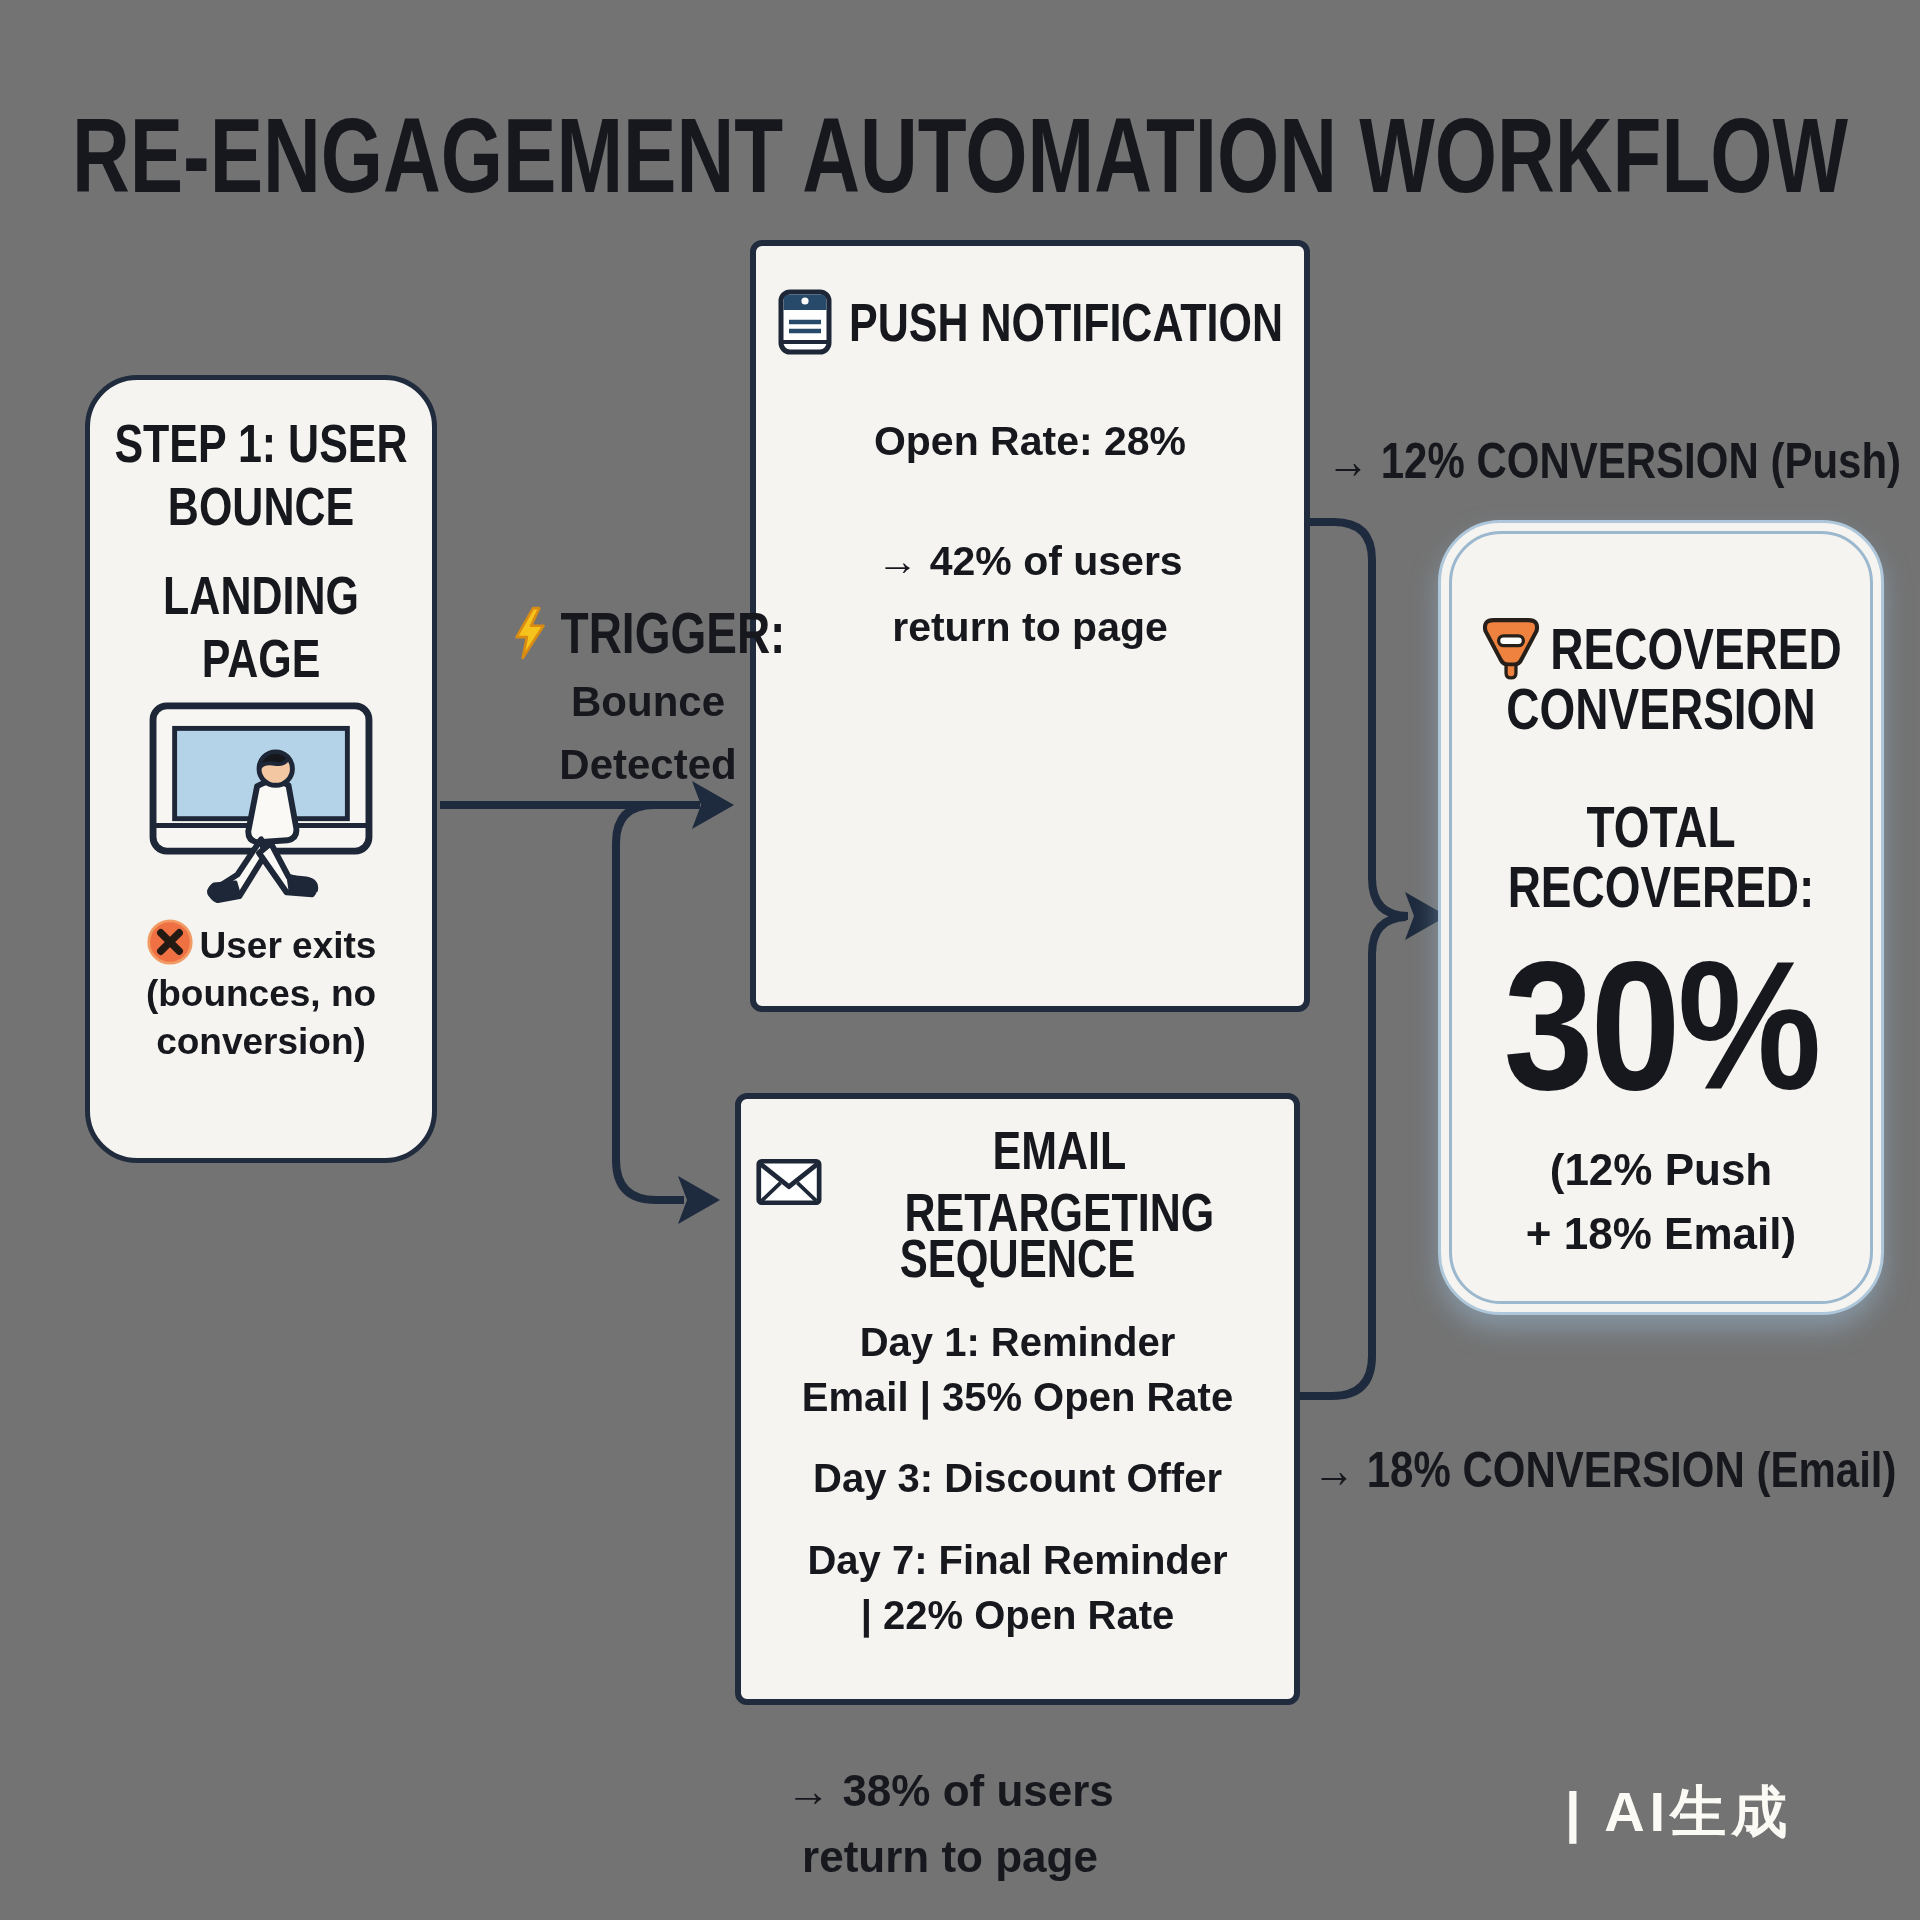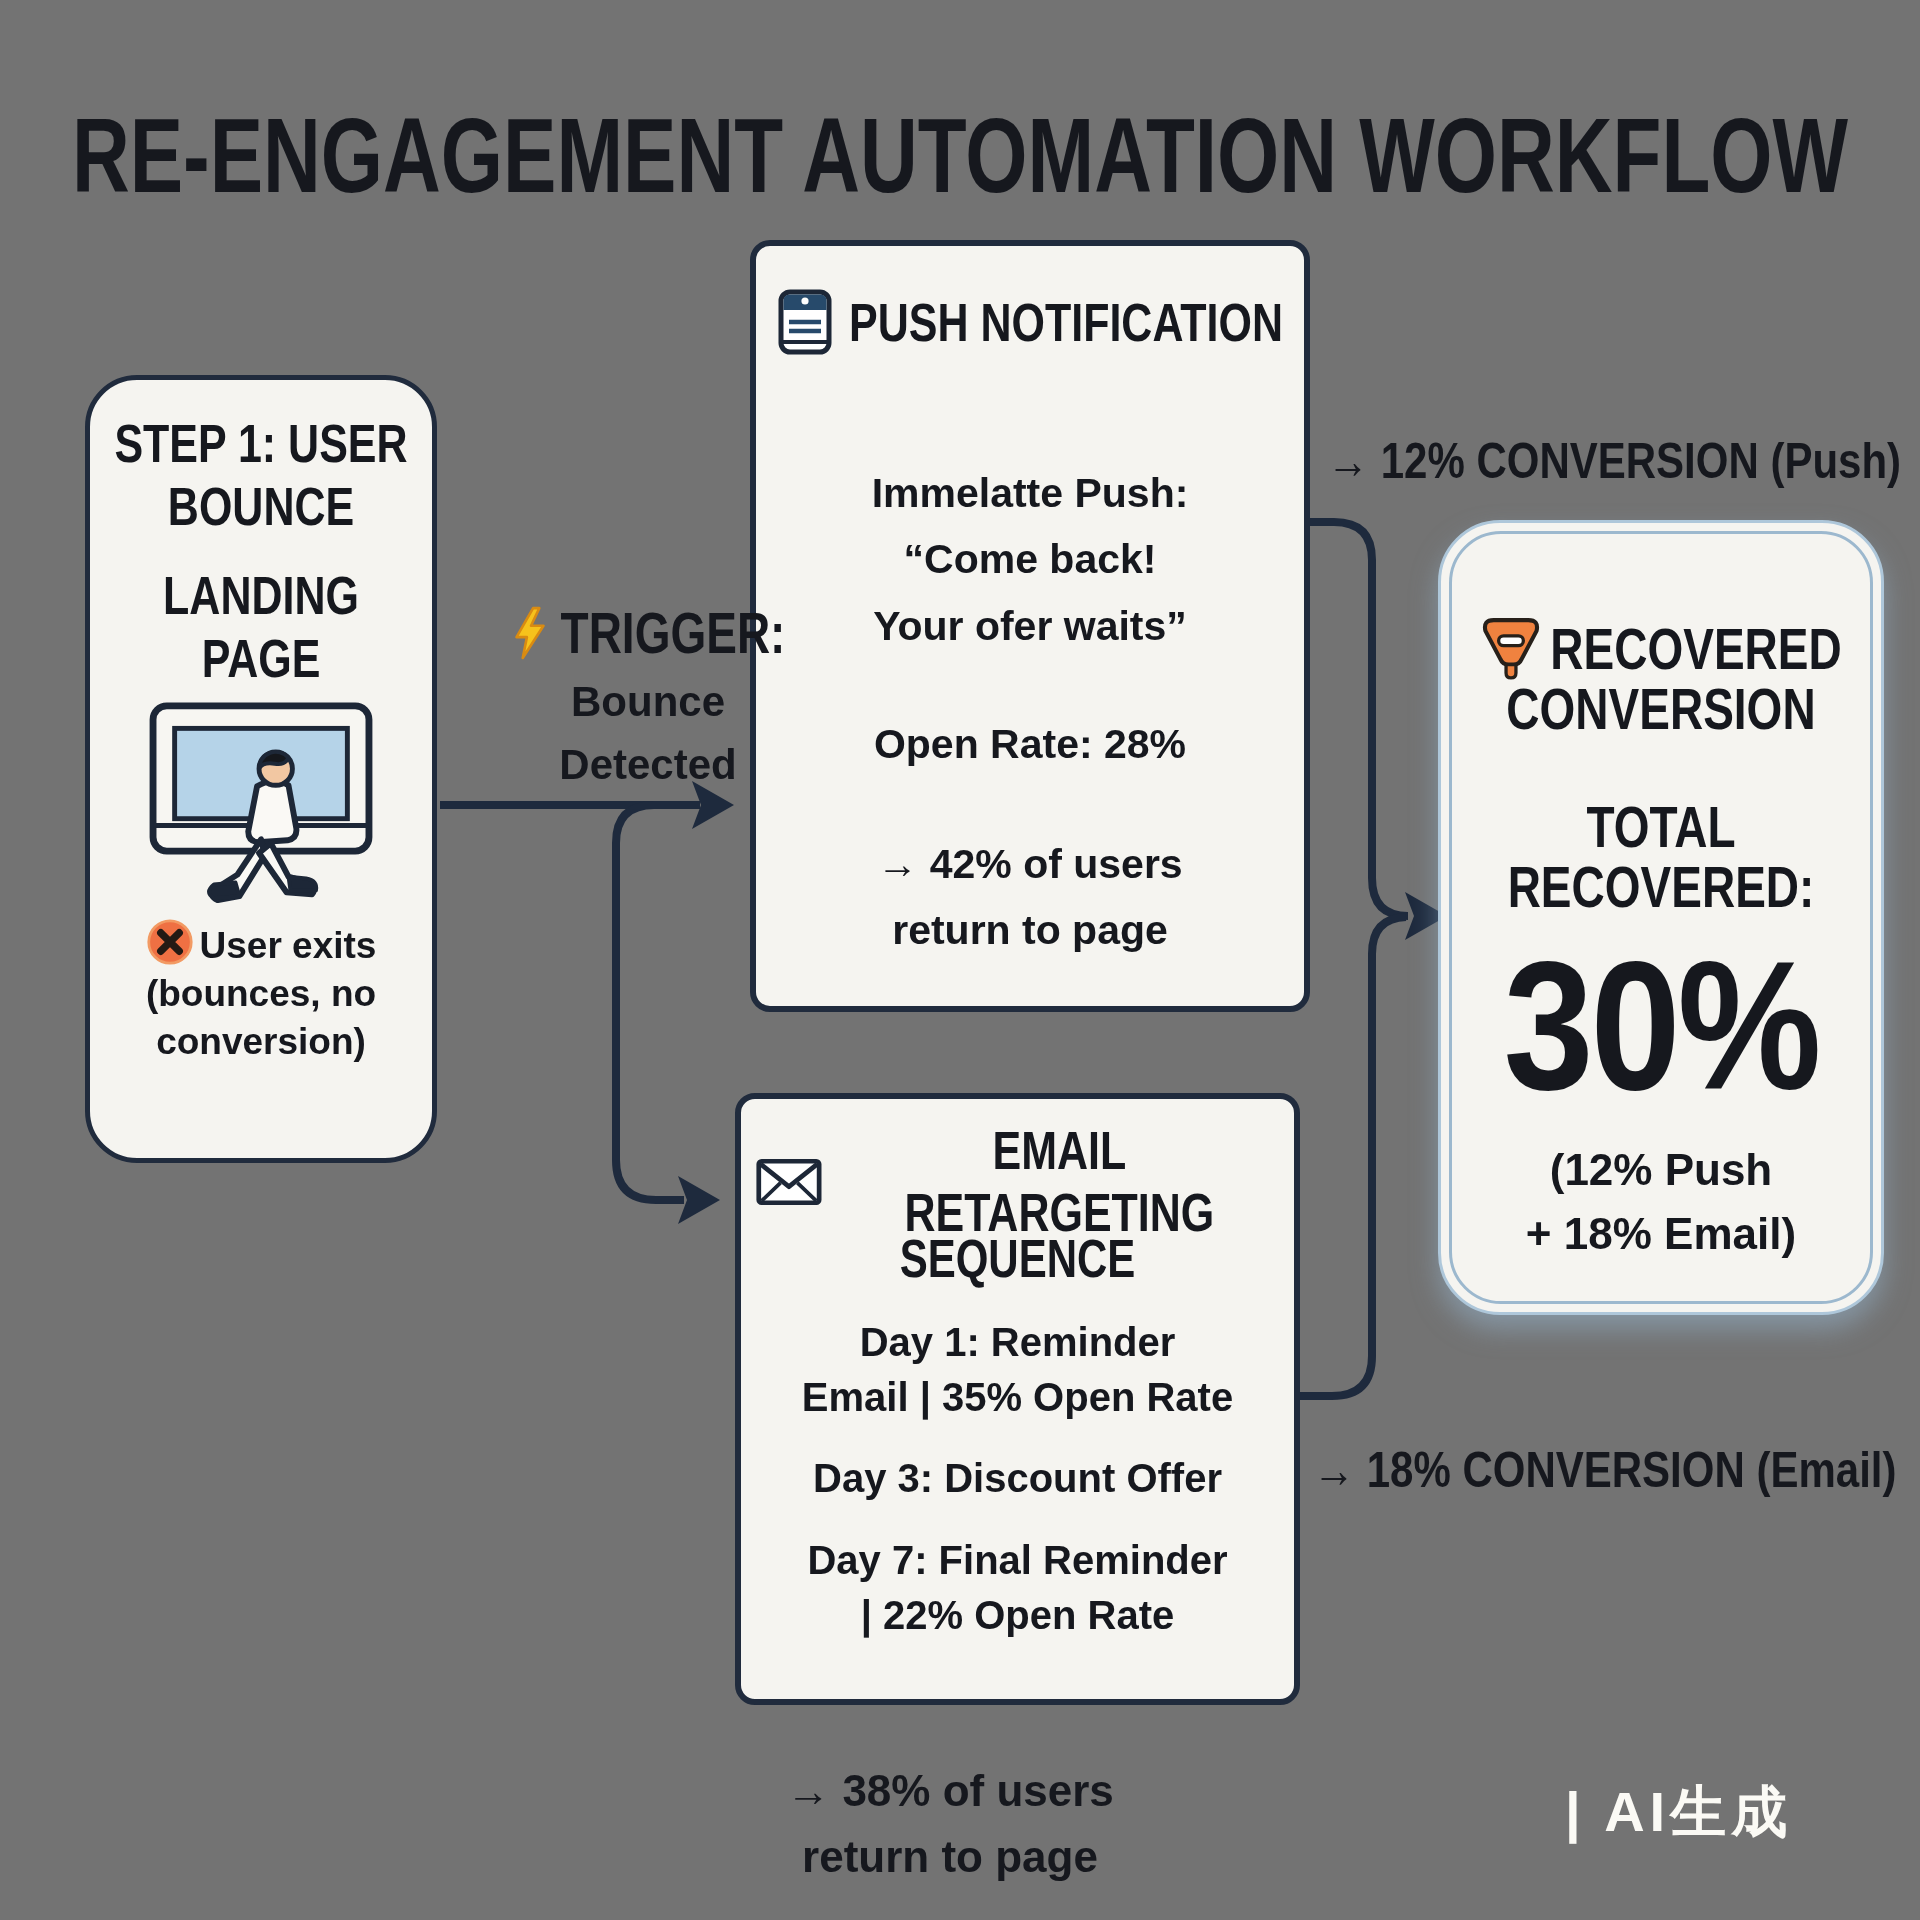--- a/index.html
+++ b/index.html
@@ -8,21 +8,21 @@
     font-family:"Liberation Sans","DejaVu Sans",sans-serif;color:#16181e;overflow:hidden;
   }
   .abs{position:absolute;}
   .cond{display:inline-block;transform:scaleY(1.26);transform-origin:50% 50%;}
   .title{
     left:0;right:0;top:96px;text-align:center;font-weight:700;font-size:80px;
     letter-spacing:0px;transform:scaleY(1.32);transform-origin:50% 0;white-space:nowrap;
   }
   .box{
     position:absolute;background:#f5f4f0;border:6px solid #202b3d;
-    border-radius:20px;box-sizing:border-box;text-align:center;z-index:2;
+    border-radius:12px;box-sizing:border-box;text-align:center;z-index:2;
   }
   .box-step1{left:85px;top:375px;width:352px;height:788px;border-width:5px;border-radius:52px;padding:46px 20px 0;}
   .step1-h{font-size:43px;font-weight:700;line-height:1.16;}
   .step1-sub{font-size:43px;font-weight:700;line-height:1.16;max-width:250px;margin:52px auto 0;}
   .step1-illu{margin-top:18px;}
   .exit-note{font-size:37px;font-weight:700;line-height:1.3;margin-top:6px;}
   .exit-note .x-badge{vertical-align:-8px;margin-right:6px;}
 
   .trigger{left:468px;top:606px;width:360px;text-align:center;z-index:3;}
   .trigger-line1{display:flex;align-items:center;justify-content:center;gap:12px;}
@@ -132,25 +132,20 @@
       <svg width="56" height="68" viewBox="0 0 56 68">
         <rect x="4" y="4" width="48" height="60" rx="9" fill="#ffffff" stroke="#1d2737" stroke-width="5"></rect>
         <path d="M6.5 13 q0 -6.5 6.5 -6.5 h30 q6.5 0 6.5 6.5 v9 h-43 Z" fill="#274a6b"></path>
         <circle cx="28" cy="13" r="3.6" fill="#ffffff"></circle>
         <line x1="12" y1="34" x2="44" y2="34" stroke="#274a6b" stroke-width="4.5"></line>
         <line x1="12" y1="43" x2="44" y2="43" stroke="#274a6b" stroke-width="4.5"></line>
         <line x1="6" y1="54" x2="50" y2="54" stroke="#1d2737" stroke-width="4"></line>
       </svg>
       <span class="box-header-label"><span class="cond">PUSH NOTIFICATION</span></span>
     </div>
-    <div class="push-msg">
-      <div>Immelatte Push:</div>
-      <div>“Come back!</div>
-      <div>Your ofer waits”</div>
-    </div>
     <div class="push-open">Open Rate: 28%</div>
     <div class="push-result">
       <div>→ 42% of users</div>
       <div>return to page</div>
     </div>
   </div>
 
   <div class="abs conv-label conv-push">→ 12% CONVERSION (Push)</div>
 
   <div class="box box-email">

